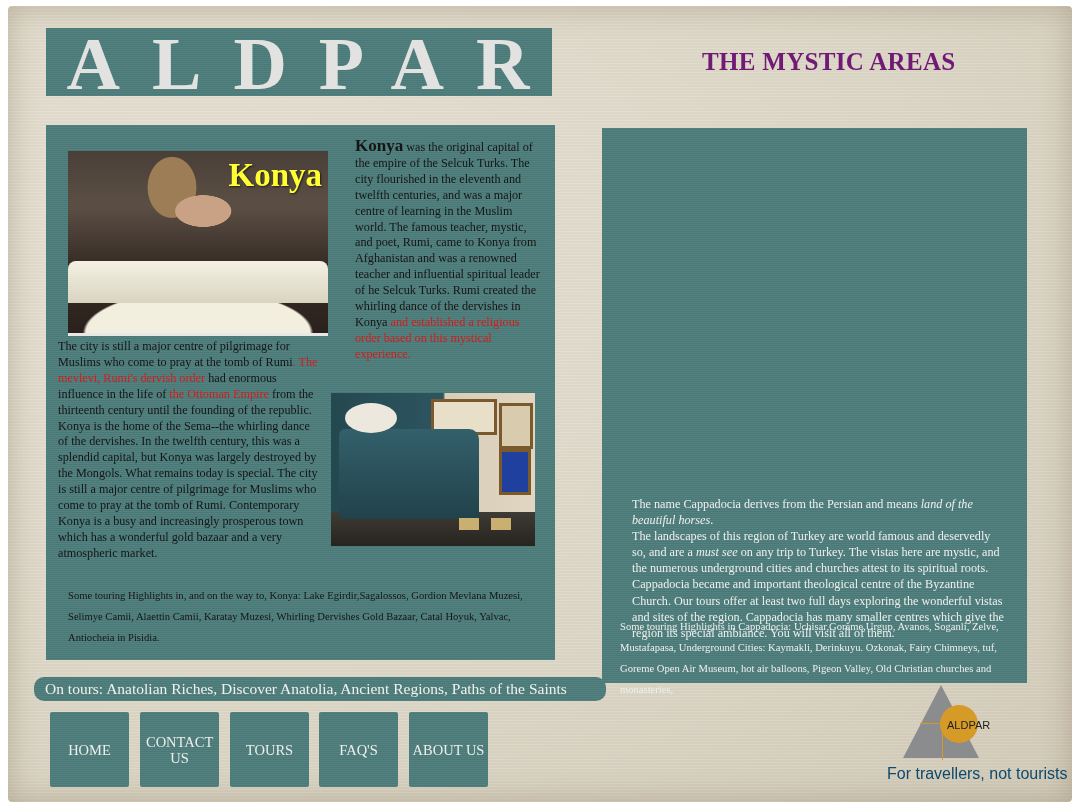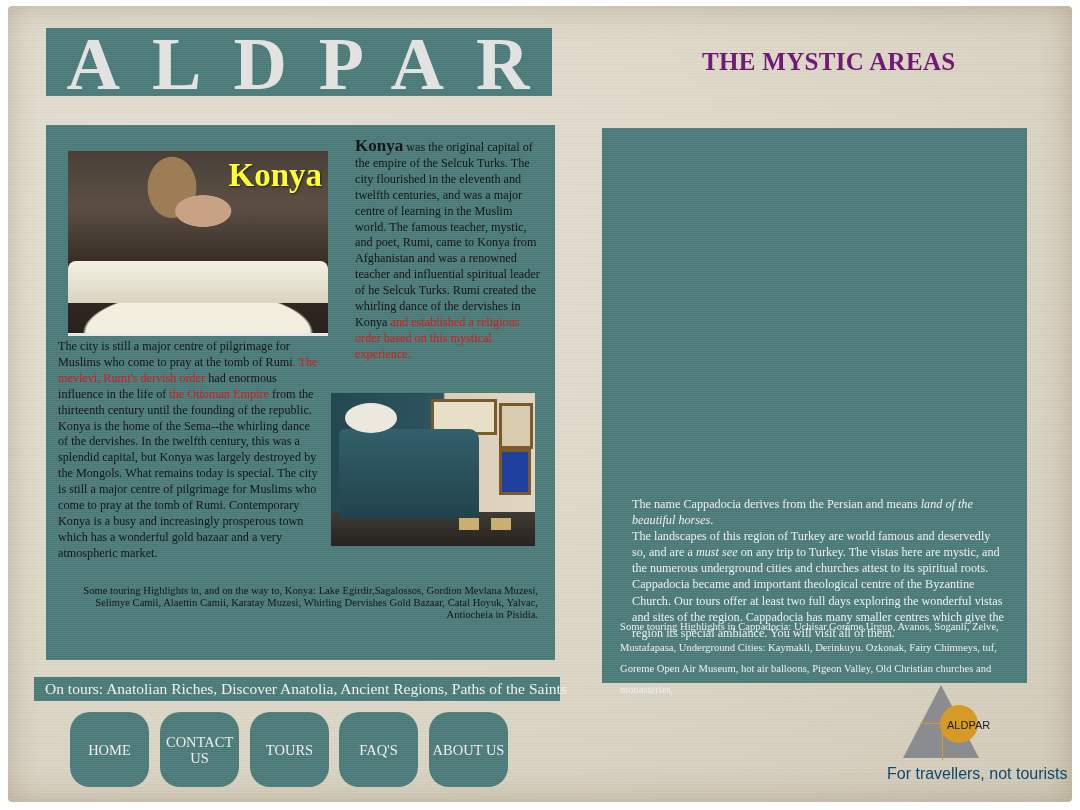--- a/index.html
+++ b/index.html
@@ -86,21 +86,21 @@
       font-size: 12.2px; line-height: 15.9px; color: #151515;
     }
     .intro-text .lead { font-size: 17px; font-weight: bold; }
     .red { color: #d41c1c; }
     .body-text {
       position: absolute; left: 12px; top: 214px; width: 262px;
       font-size: 12.2px; line-height: 15.9px; color: #151515;
     }
     .highlights-left {
       position: absolute; left: 22px; top: 460px; width: 470px;
-      font-size: 10.6px; line-height: 12px; color: #151515; text-align: right;
+      font-size: 10.6px; line-height: 21px; color: #151515;
     }
 
     .capp-photo {
       left: 22px; top: 14px; width: 385px; height: 298px;
       background:
         radial-gradient(ellipse 20px 20px at 39% 51%, #3d5fb5 0 80%, transparent 82%),
         radial-gradient(ellipse 18px 20px at 11% 74%, #c84a9a 0 45%, #e0d040 50%, #3a70c8 75%, transparent 82%),
         radial-gradient(ellipse 200px 60px at 50% 8%, #d8d8d6 0 60%, transparent 62%),
         repeating-linear-gradient(35deg, rgba(255,255,255,0.12) 0 2px, transparent 2px 9px),
         linear-gradient(160deg, #a79c8e 0%, #8a8574 35%, #76725e 55%, #9a9484 80%, #b0a998 100%);
@@ -110,30 +110,30 @@
     .capp-text {
       position: absolute; left: 30px; top: 320px; width: 375px;
       font-size: 12.2px; line-height: 16.1px; color: #eef0ee; margin-top: 48px;
     }
     .highlights-right {
       position: absolute; left: 18px; top: 488px; width: 390px;
       font-size: 10.6px; line-height: 21px; color: #eef0ee;
     }
 
     .tours-bar {
-      position: absolute; left: 34px; top: 677px; width: 526px; height: 24px;
+      position: absolute; left: 34px; top: 677px; width: 572px; height: 24px;
       color: #f1f1ec; font-size: 15.5px; line-height: 24px;
-      padding-left: 11px; box-sizing: border-box; white-space: nowrap;
+      padding-left: 11px; box-sizing: border-box; white-space: nowrap; border-radius: 10px;
     }
     .nav { position: absolute; left: 50px; top: 712px; }
     .nav-btn {
-      position: absolute; top: 0; width: 79px; height: 75px; border-radius: 20px;
+      position: absolute; top: 0; width: 79px; height: 75px; border-radius: 2px;
       color: #eeeeea; font-size: 14.5px; text-align: center;
       display: flex; align-items: center; justify-content: center;
-      line-height: 16px; cursor: pointer; margin-left: 20px;
+      line-height: 16px; cursor: pointer;
     }
     .logo { position: absolute; left: 885px; top: 685px; width: 160px; height: 100px; }
     .logo .tri {
       position: absolute; left: 18px; top: 0; width: 0; height: 0;
       border-left: 38px solid transparent; border-right: 38px solid transparent;
       border-bottom: 73px solid #8b8c8e;
     }
     .logo .circle {
       position: absolute; left: 55px; top: 20px; width: 38px; height: 38px;
       border-radius: 50%; background: #d69a26;

